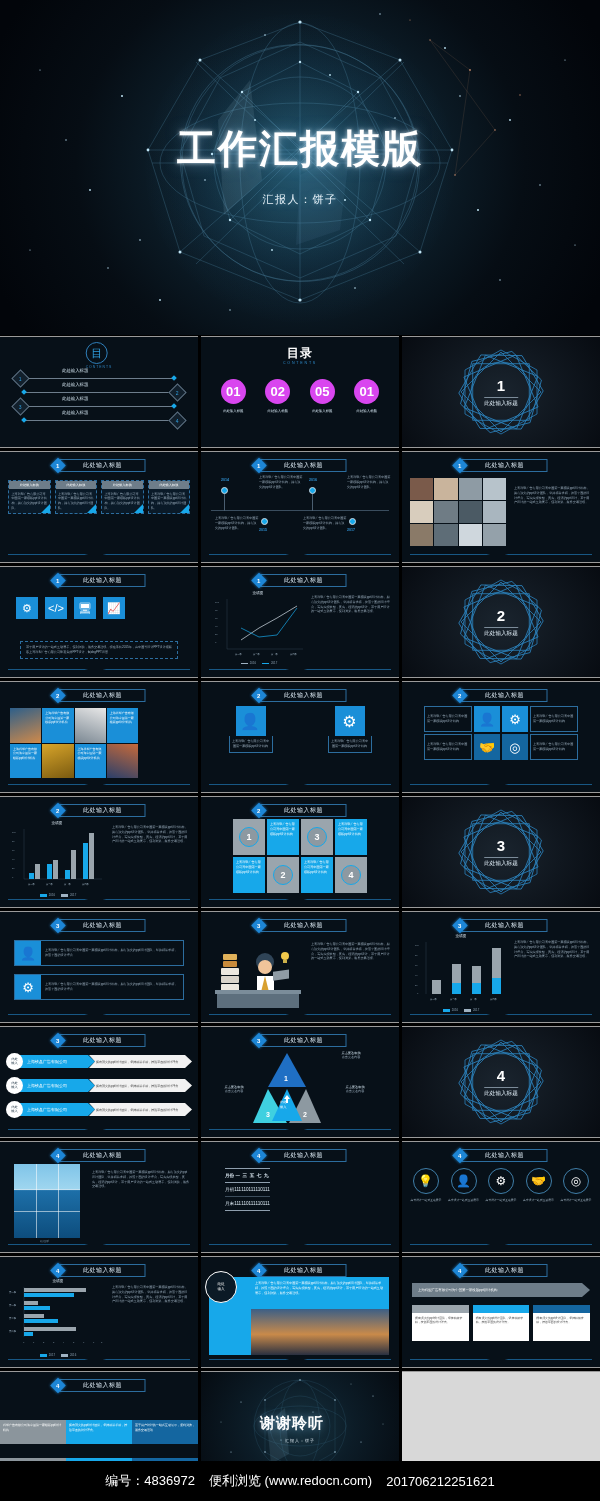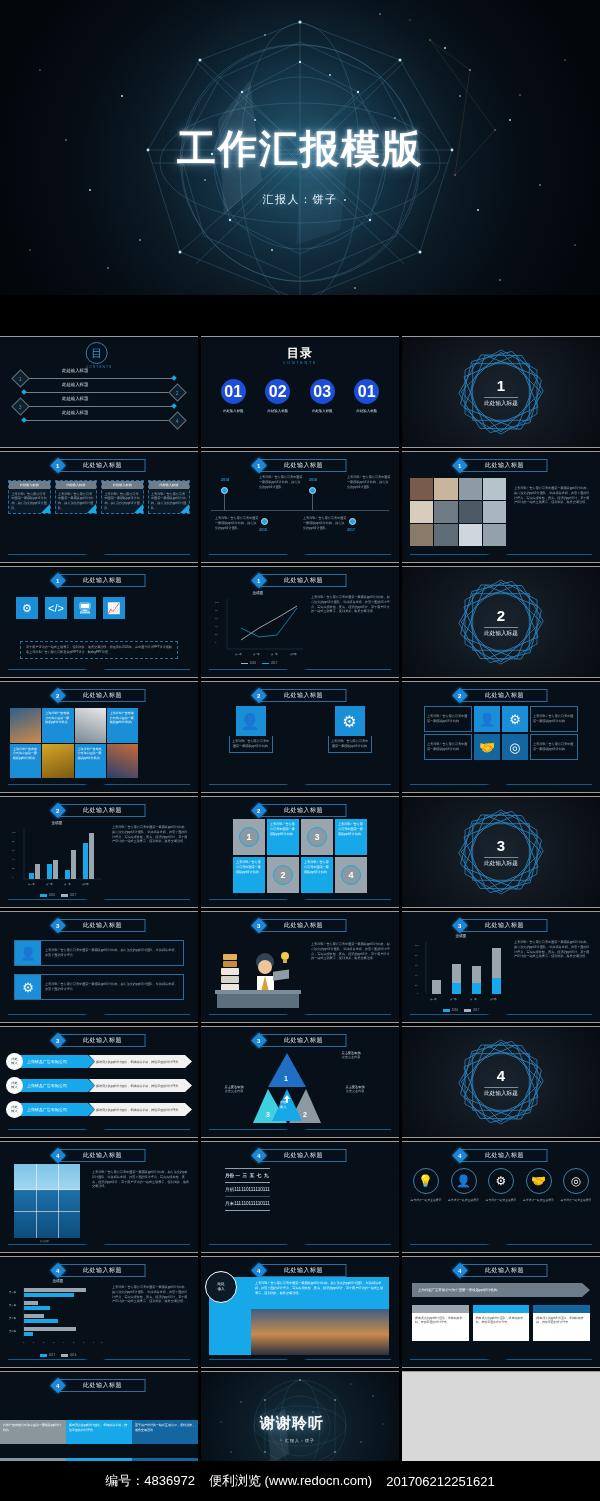--- a/index.html
+++ b/index.html
@@ -6,21 +6,21 @@
   html,body {
     width:600px; height:1501px;
     background:#000;
     font-family:"Liberation Sans", sans-serif;
     overflow:hidden;
   }
   .page { position:relative; width:600px; height:1501px; background:#000; }
 
   
   .hero {
-    position:relative; width:600px; height:295px; overflow:hidden;
+    position:relative; width:600px; height:335px; overflow:hidden;
     background:
       radial-gradient(ellipse 330px 300px at 300px 165px, #16323f 0%, #0d1f2b 38%, #060d14 68%, #02050a 100%),
       linear-gradient(135deg,#04080e 0%,#071119 50%,#03070c 100%);
   }
   .hero .glow {
     position:absolute; left:50%; top:50%; transform:translate(-50%,-50%);
     width:310px; height:310px; border-radius:50%;
     background:radial-gradient(circle, rgba(60,150,190,.30) 0%, rgba(30,90,130,.13) 45%, rgba(0,0,0,0) 72%);
   }
   .hero svg.net { position:absolute; left:0; top:0; width:600px; height:335px; }
@@ -86,22 +86,22 @@
   .c-dia i { transform:rotate(-45deg); font-style:normal; color:#2f9ede; font-size:5px; }
   .c-lbl { color:#cfe0ec; font-size:4.4px; position:absolute; }
 
   
   .cat-h { position:absolute; left:0; right:0; top:8px; text-align:center; color:#fff;
            font-size:12px; font-weight:bold; letter-spacing:1px; }
   .cat-s { position:absolute; left:0; right:0; top:24px; text-align:center; color:#2f8fd0;
            font-size:3.6px; letter-spacing:1.8px; }
   .cat-row { position:absolute; left:10px; right:10px; top:42px; display:flex; justify-content:space-around; }
   .cat-item { text-align:center; }
-  .cat-circ { width:25px; height:25px; border-radius:50%; background:#1d4ed8; color:#fff;
-              font-size:16px; font-weight:bold; display:flex; align-items:center; justify-content:center; margin:0 auto; }
+  .cat-circ { width:25px; height:25px; border-radius:50%; background:#d946ef; color:#fff;
+              font-size:13px; font-weight:bold; display:flex; align-items:center; justify-content:center; margin:0 auto; }
   .cat-lbl { color:#cfe0ec; font-size:3.4px; margin-top:5px; }
 
   
   .div-wrap { position:absolute; left:0; right:0; top:0; bottom:0; display:flex; align-items:center; justify-content:center; }
   .div-num { position:absolute; left:0; right:0; top:40px; text-align:center; color:#fff; font-size:15px; font-weight:bold; }
   .div-ttl { position:absolute; left:50%; transform:translateX(-50%); top:60px; color:#dce9f3; font-size:5.6px;
              border-top:1px solid #7b8b99; padding-top:2px; }
 
   
   .cards4 { position:absolute; left:8px; right:8px; top:28px; display:flex; gap:4px; }
@@ -404,21 +404,21 @@
       <div class="cat-row">
         <div class="cat-item">
           <div class="cat-circ">01</div>
           <div class="cat-lbl">此处输入标题</div>
         </div>
         <div class="cat-item">
           <div class="cat-circ">02</div>
           <div class="cat-lbl">此处输入标题</div>
         </div>
         <div class="cat-item">
-          <div class="cat-circ">03</div>
+          <div class="cat-circ">05</div>
           <div class="cat-lbl">此处输入标题</div>
         </div>
         <div class="cat-item">
           <div class="cat-circ">01</div>
           <div class="cat-lbl">此处输入标题</div>
         </div>
       </div>
     </div>
 
     <div class="slide dark-bg">

